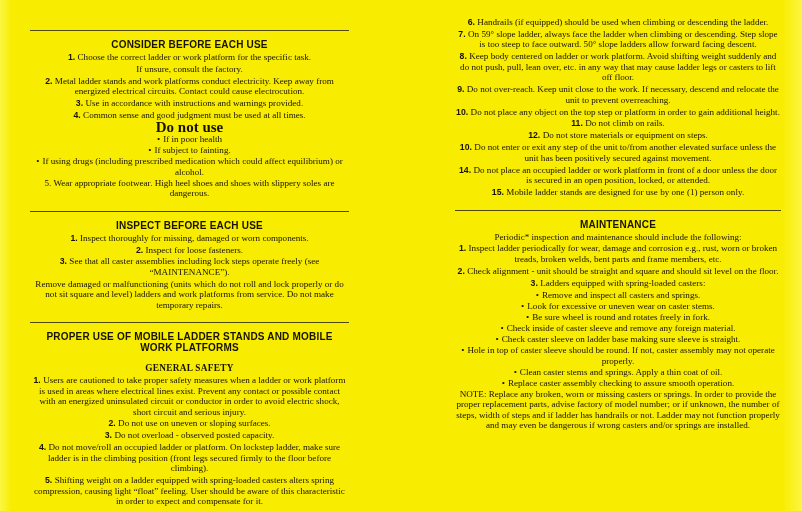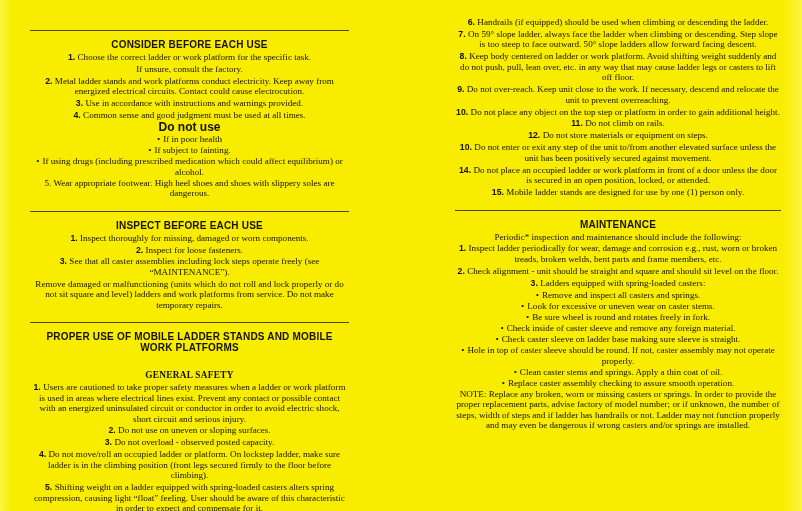--- a/index.html
+++ b/index.html
@@ -42,39 +42,39 @@
     line-height: 11px;
     letter-spacing: 0.2px;
     margin: 0 0 2px 0;
   }
   .heading-serif {
     font-family: "Liberation Serif", serif;
     font-weight: bold;
     font-size: 9.3px;
     line-height: 10.8px;
     letter-spacing: 0.3px;
-    margin: 17px 0 1px 0;
+    margin: 10px 0 1px 0;
   }
 
   .blk { margin: 0 0 1.4px 0; }
   .blk.bullet { margin: 0 0 0.6px 0; }
 
   .num {
     font-family: "Liberation Sans", sans-serif;
     font-weight: bold;
     font-size: 8.7px;
   }
   .num-plain {
     font-family: "Liberation Serif", serif;
     font-weight: normal;
   }
   .label {
-    font-family: Liberation Sans, sans-serif;
+    font-family: Liberation Serif, serif;
     font-weight: bold;
-    font-size: 12px;
+    font-size: 15px;
   }
   .bullet-marker { margin-right: 3px; }
 </style>
 </head>
 <body>
 
 <div class="page">
   <div class="col col-left" id="col-0">
       <div class="section">
         <div class="rule"></div>

